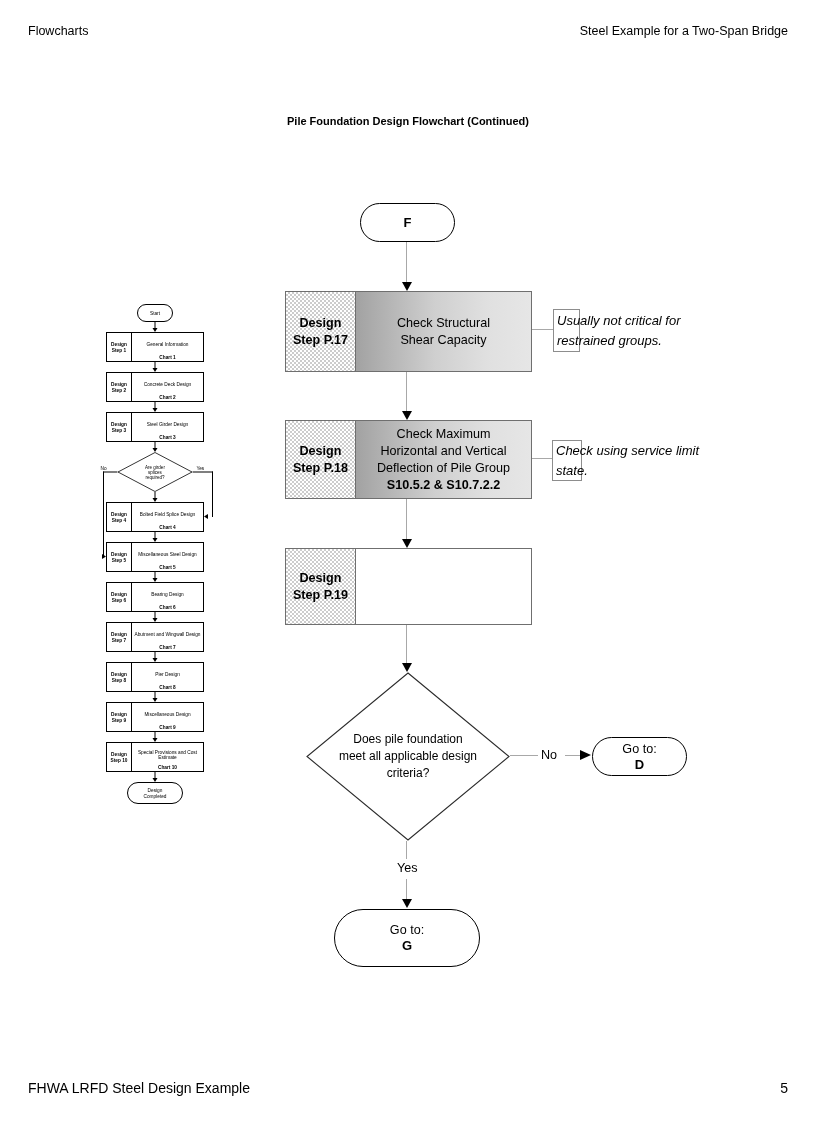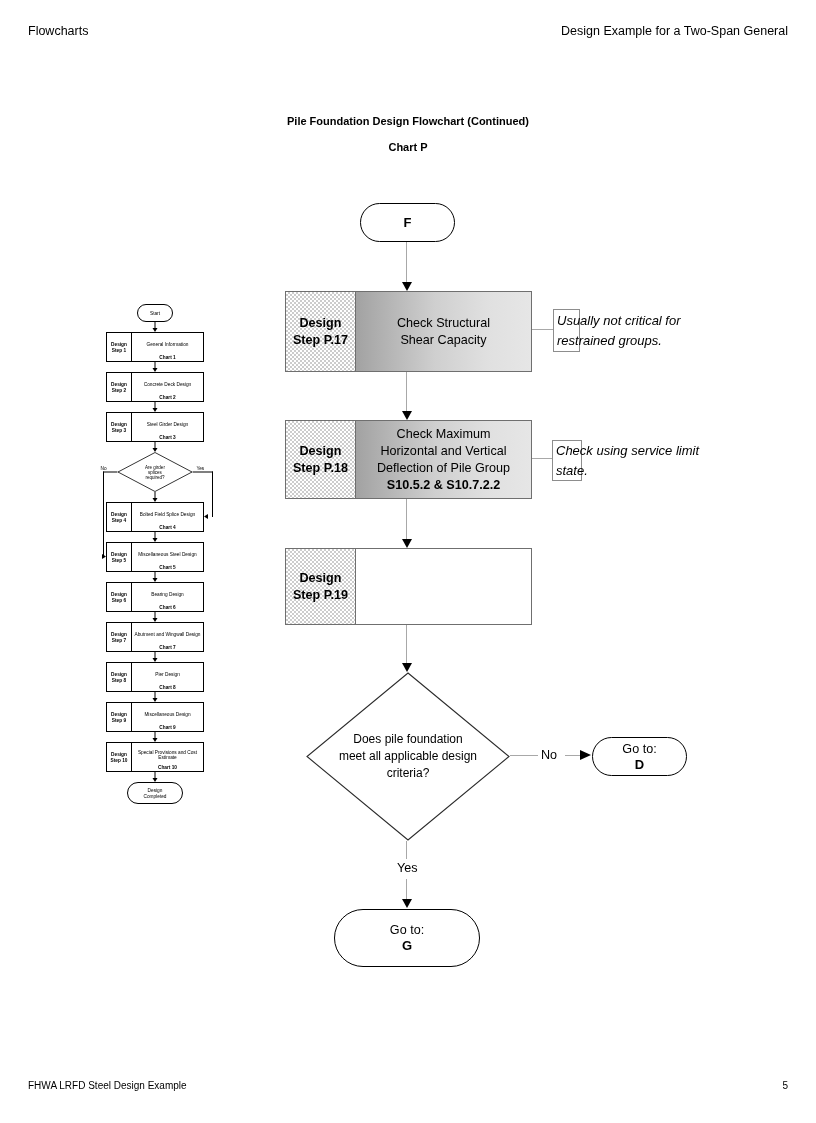--- a/index.html
+++ b/index.html
@@ -1,21 +1,21 @@
 <!DOCTYPE html>
 <html><head>
 <meta charset="utf-8">
 <style>
   html,body{margin:0;padding:0;background:#e8e8e8;font-family:"Liberation Sans",sans-serif;color:#000;}
   .page{position:relative;width:816px;height:1123px;margin:0 auto;background:#ffffff;overflow:hidden;}
   .page *{box-sizing:border-box;margin:0;}
 
   
   .hdr{position:absolute;top:24px;left:28px;right:28px;display:flex;justify-content:space-between;font-size:12.5px;}
-  .ftr{position:absolute;top:1080px;left:28px;right:28px;display:flex;justify-content:space-between;font-size:10px;}
+  .ftr{position:absolute;top:1080px;left:28px;right:28px;display:flex;justify-content:space-between;font-size:14px;}
   .title{position:absolute;top:108px;left:0;width:100%;text-align:center;font-weight:bold;font-size:11px;line-height:26px;}
 
   
   .term{position:absolute;border:1.3px solid #000;background:#fff;display:flex;flex-direction:column;align-items:center;justify-content:center;text-align:center;font-size:12.6px;line-height:16px;}
   .tletter{font-weight:bold;font-size:13px;}
   .pbox{position:absolute;left:285px;width:247px;border:1px solid #6f6f6f;display:flex;background:#fff;}
   .pbox-left{width:70px;border-right:1px solid #6f6f6f;display:flex;flex-direction:column;align-items:center;justify-content:center;font-weight:bold;font-size:12.6px;line-height:17px;text-align:center;
     background:repeating-conic-gradient(#cccccc 0% 25%, #ffffff 0% 50%);background-size:4px 4px;}
   .pbox-right{flex:1;display:flex;flex-direction:column;align-items:center;justify-content:center;font-size:12.6px;line-height:17px;text-align:center;
     background:linear-gradient(90deg,#a2a2a2 0%,#cfcfcf 45%,#e0e0e0 75%,#e6e6e6 100%);}
@@ -53,26 +53,25 @@
   .m-ah-right{position:absolute;width:0;height:0;border-top:5px solid transparent;border-bottom:5px solid transparent;border-left:8px solid #000;}
   .m-ah-left{position:absolute;width:0;height:0;border-top:5px solid transparent;border-bottom:5px solid transparent;border-right:8px solid #000;}
 </style>
 </head>
 <body>
 
 <div class="page">
 
   <div class="hdr">
     <span>Flowcharts</span>
-    <span>Design Example for a Two-Span General</span>
+    <span>Steel Example for a Two-Span Bridge</span>
   </div>
 
   <div class="title">
     <div>Pile Foundation Design Flowchart (Continued)</div>
-    <div>Chart P</div>
   </div>
 
   <div class="mini">
     <div class="m-oval m-start">
       <div>Start</div>
     </div>
     <div class="m-arrow">
         <i class="m-aline"></i>
         <i class="m-ahead"></i>
       </div>

